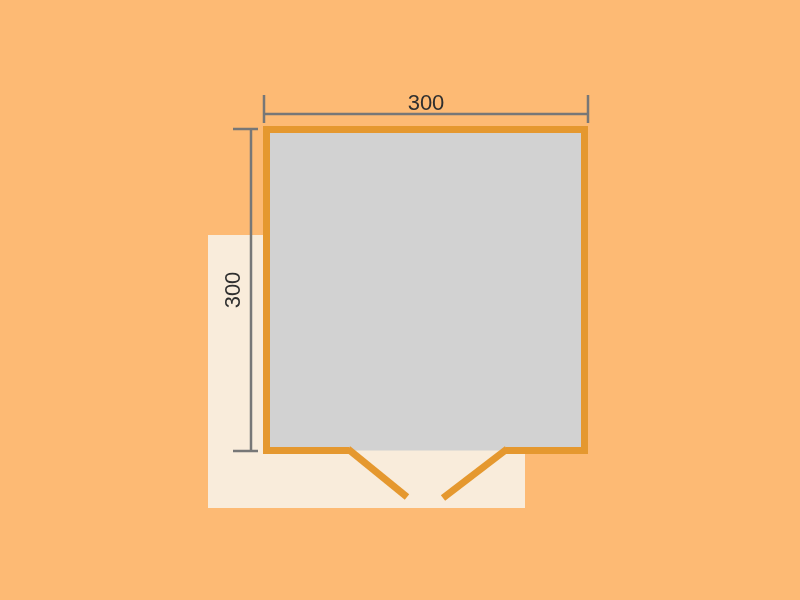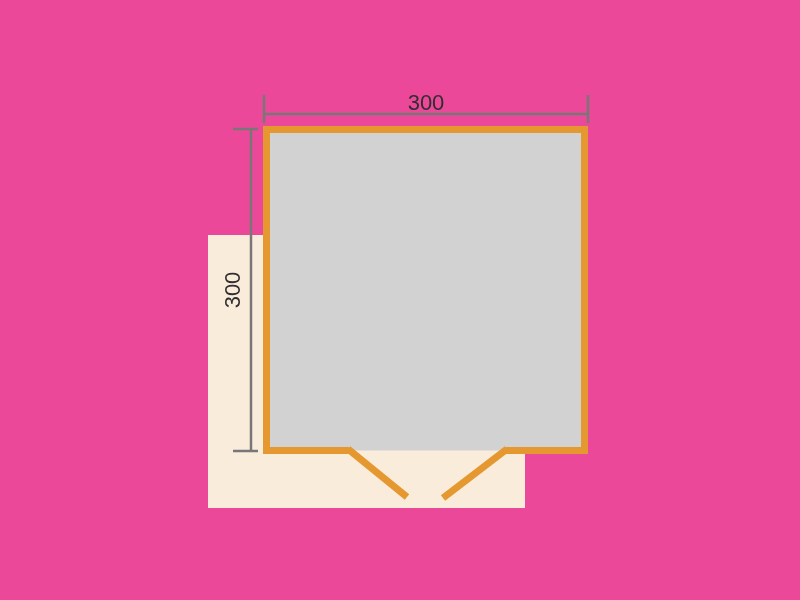--- a/index.html
+++ b/index.html
@@ -4,21 +4,21 @@
 <style>
   html, body {
     margin: 0;
     padding: 0;
     background: #ffffff;
   }
   .stage {
     position: relative;
     width: 800px;
     height: 600px;
-    background: #ec4899;
+    background: #fdba74;
     overflow: hidden;
   }
   svg text {
     font-family: "Liberation Sans", "DejaVu Sans", sans-serif;
     font-size: 22px;
     font-weight: 400;
   }
 </style>
 </head>
 <body>

